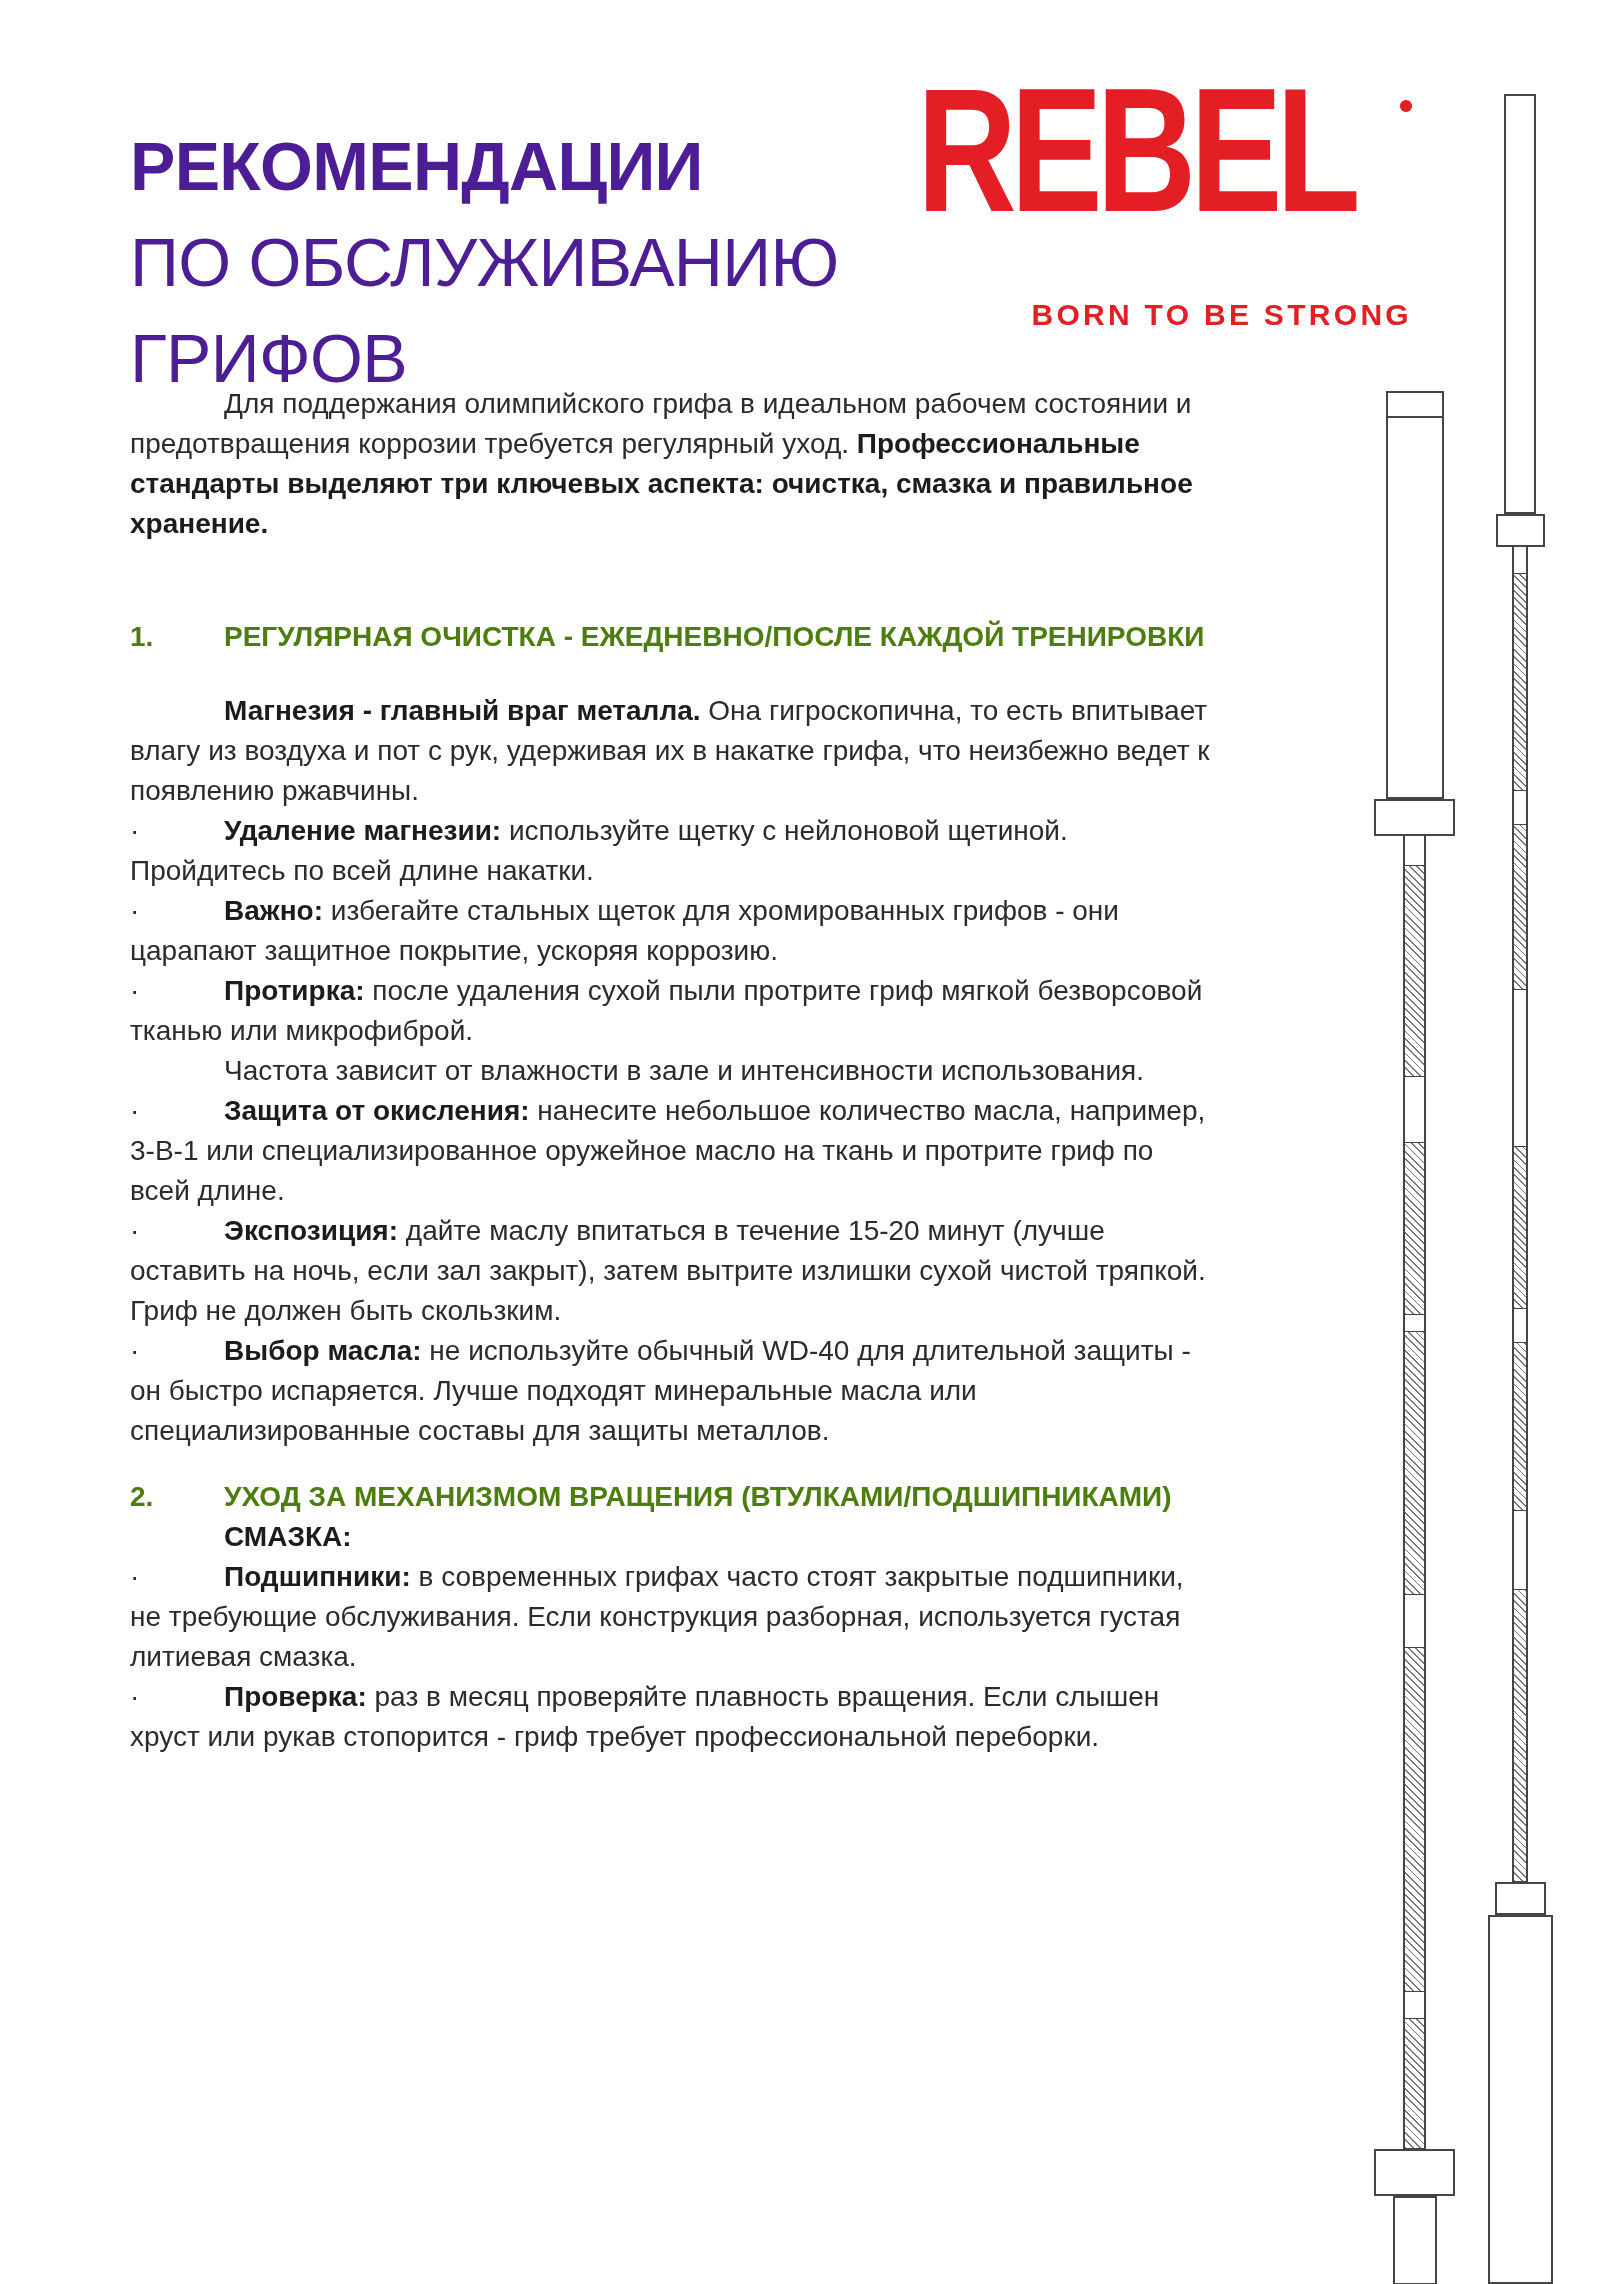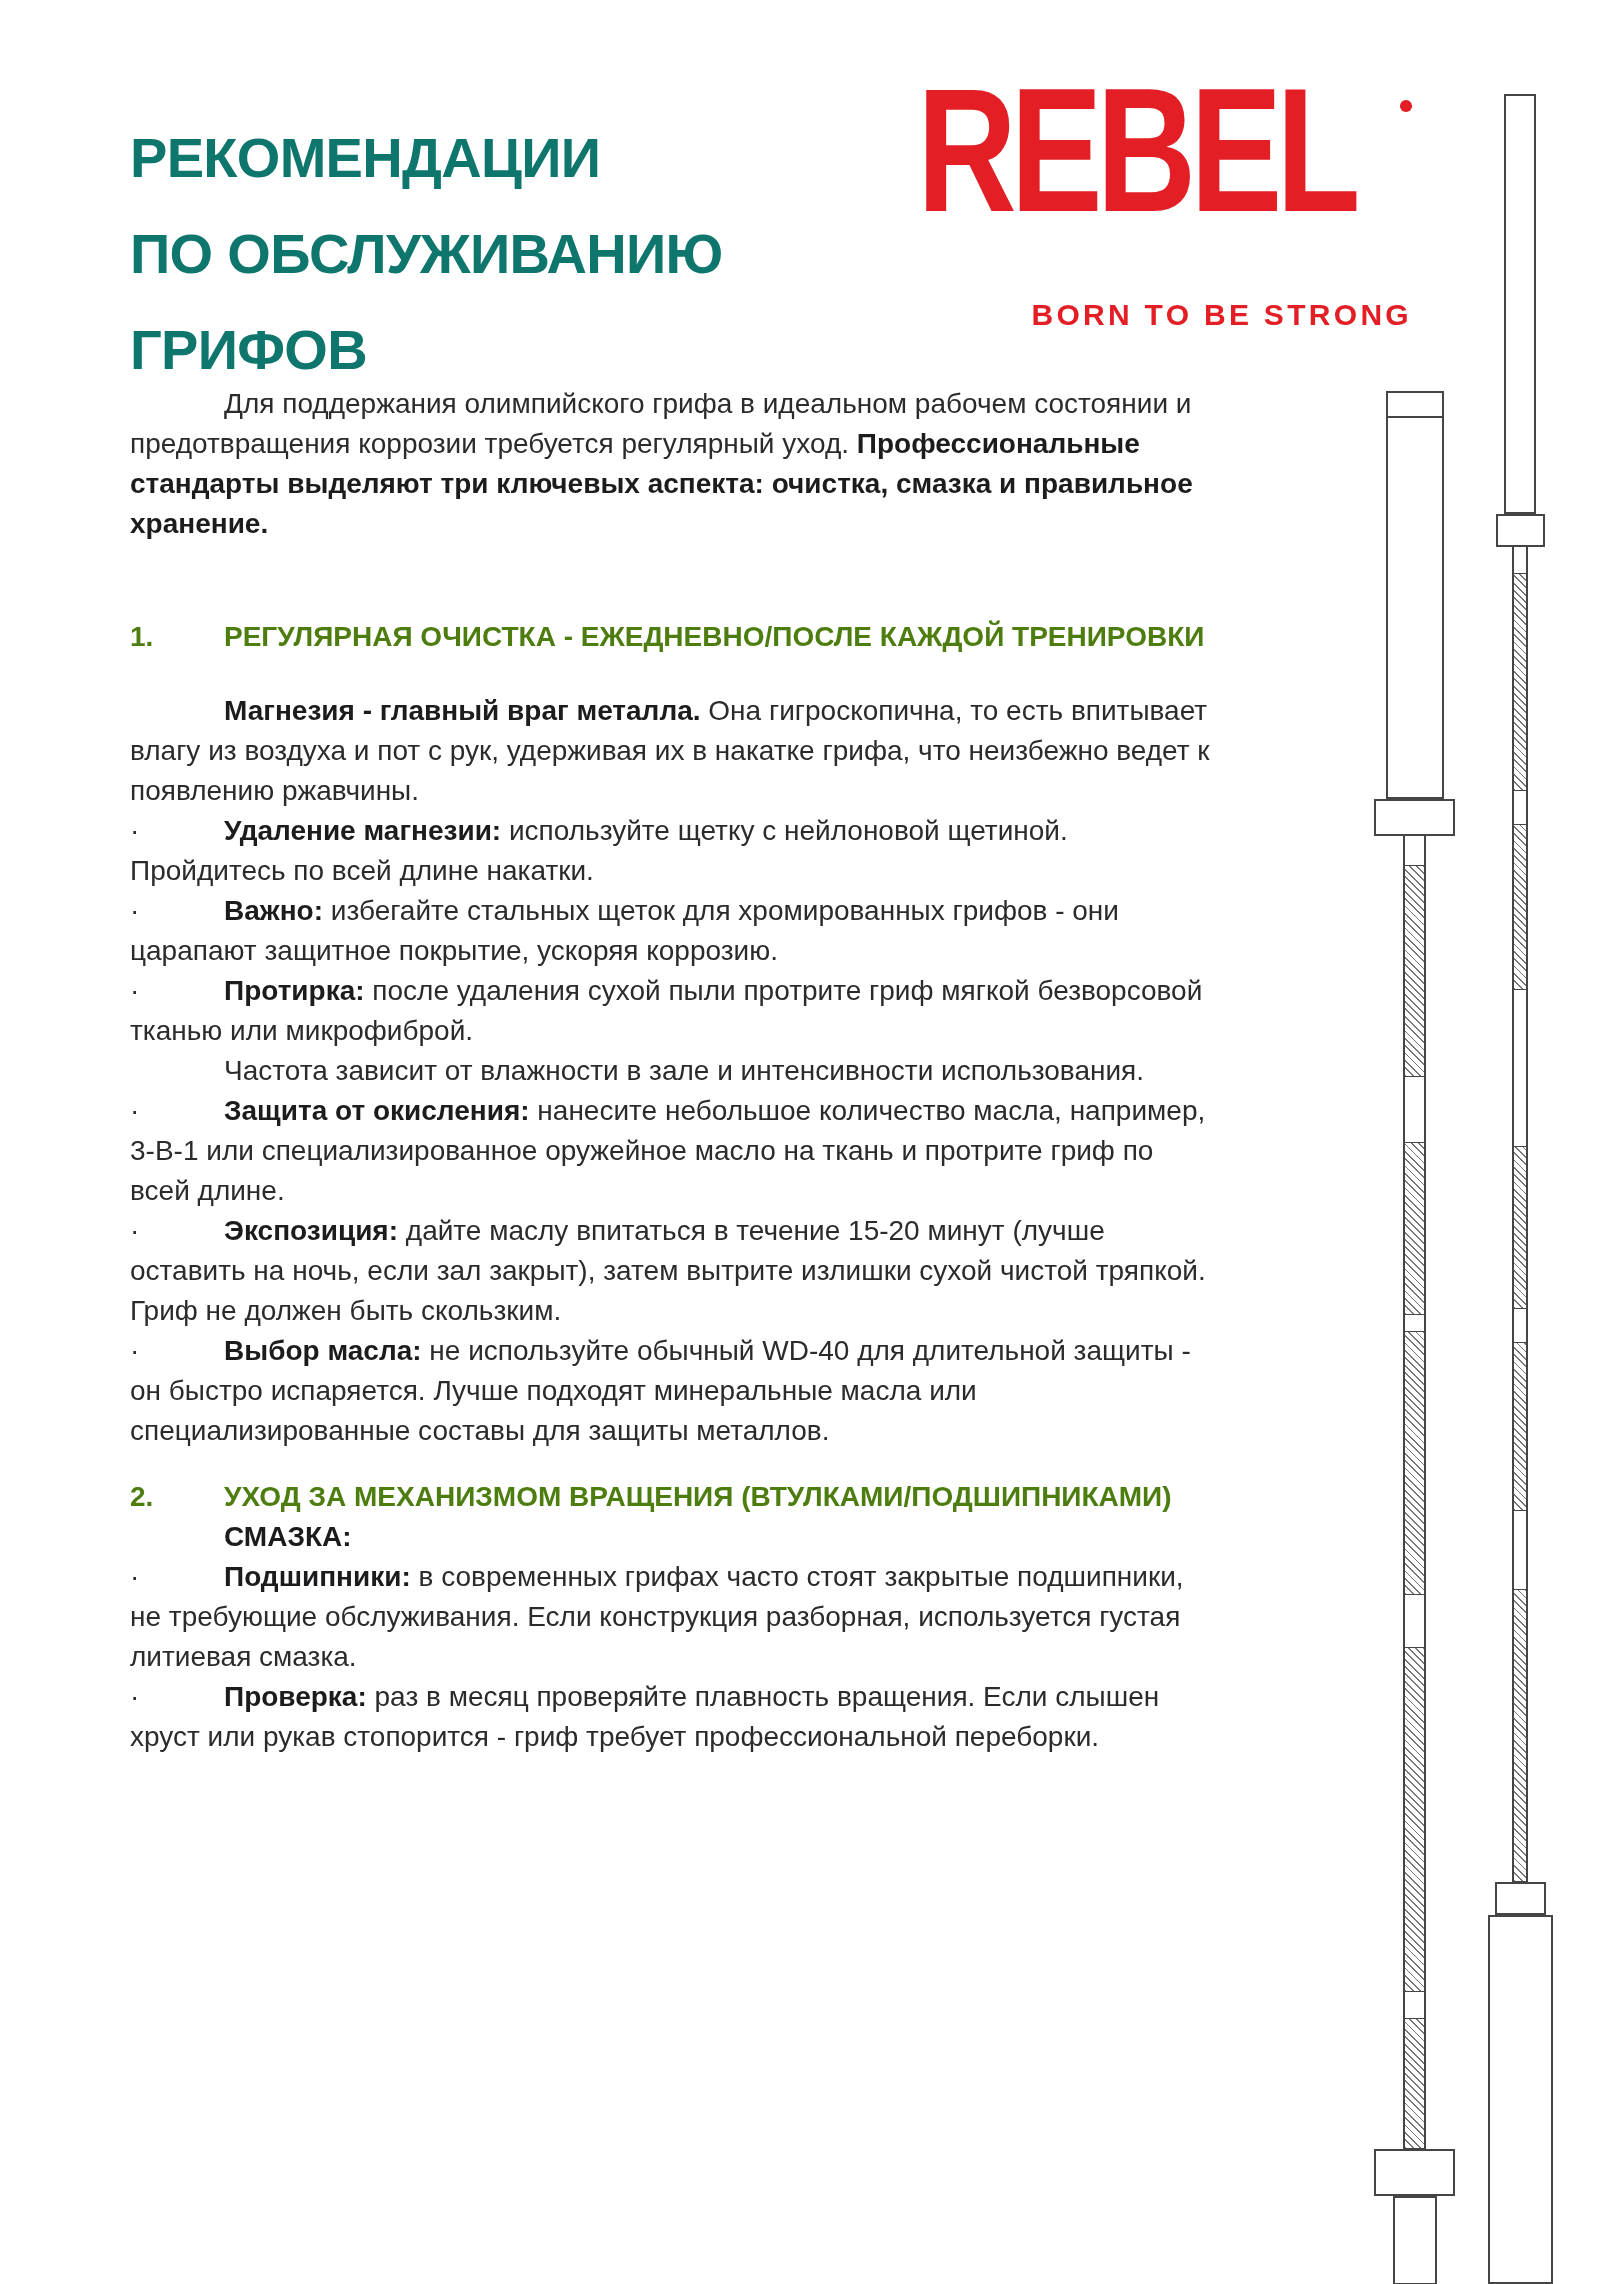--- a/index.html
+++ b/index.html
@@ -14,28 +14,28 @@
     background: #ffffff;
     font-family: "Liberation Sans", sans-serif;
     color: #2b2b2b;
   }
 
   
   .title {
     position: absolute;
     left: 130px;
     top: 72px;
-    font-size: 56px;
+    font-size: 68px;
     line-height: 96px;
     letter-spacing: -0.7px;
-    color: #0f766e;
+    color: #4c1d95;
     z-index: 2;
   }
   .title .t1 { font-weight: 700; }
-  .title .t2 { font-weight: 700; }
+  .title .t2 { font-weight: 400; }
 
   
   .logo {
     position: absolute;
     left: 917px;
     top: 62px;
     width: 495px;
     height: 273px;
     color: #e31e24;
     z-index: 2;

